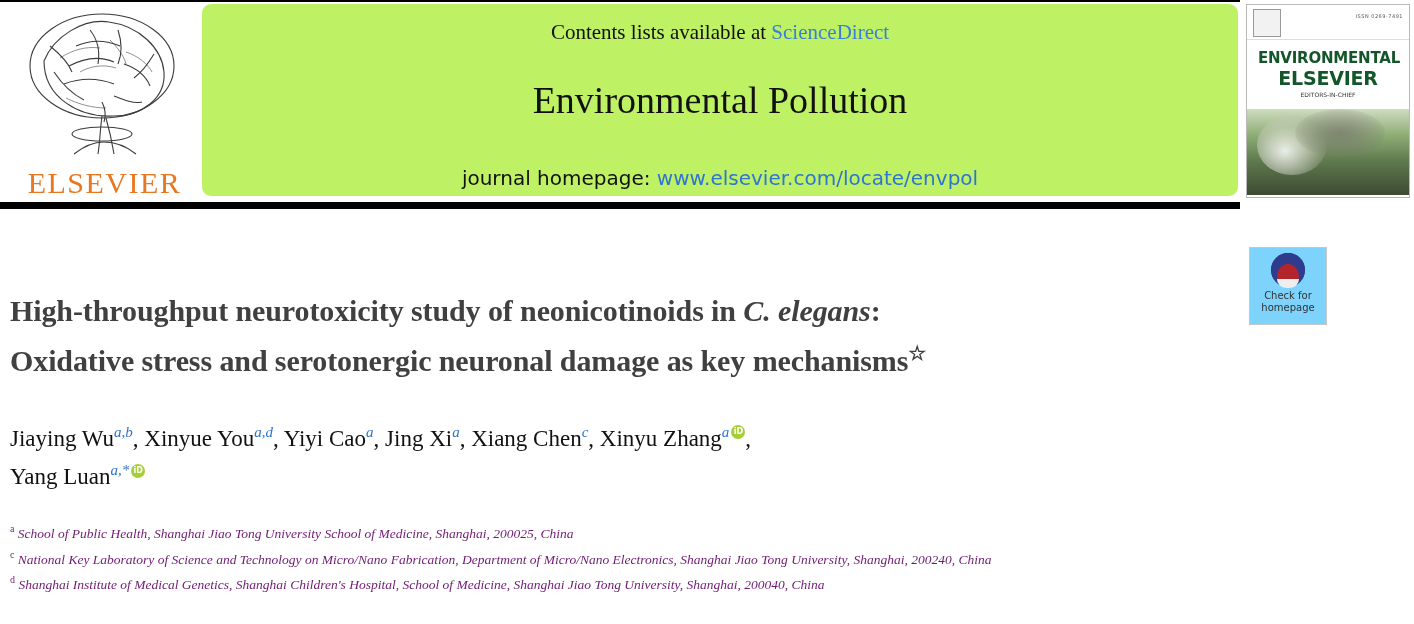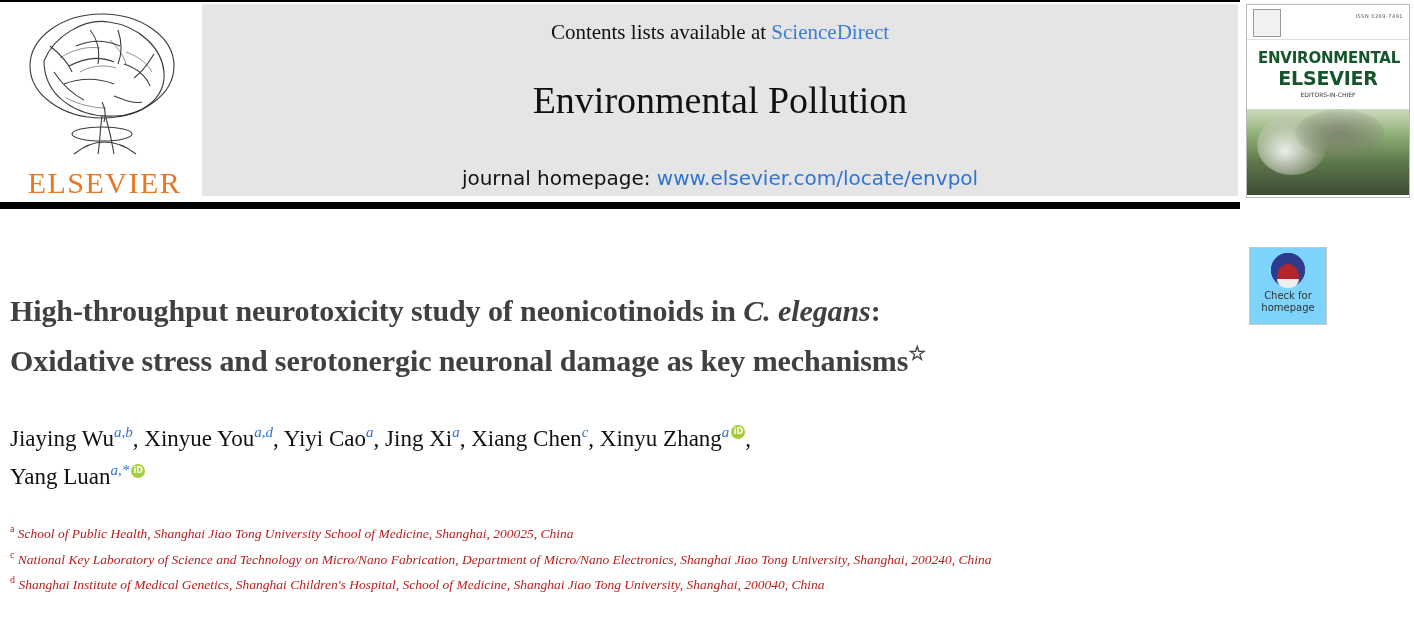--- a/index.html
+++ b/index.html
@@ -55,21 +55,22 @@
     letter-spacing: 1.5px;
     color: #E87722;
     font-weight: 400;
   }
   .journal-band {
     position: absolute;
     left: 202px;
     top: 4px;
     width: 1036px;
     height: 192px;
-    background: #e5e5e5;
+    background: #bef264;
+    border-radius: 9px;
   }
   .contents-line {
     position: absolute;
     left: 0;
     top: 16px;
     width: 1036px;
     text-align: center;
     font-size: 21px;
     color: #111;
   }
@@ -304,21 +305,21 @@
     font-size: 8px;
     font-weight: bold;
     color: #ffffff;
   }
 
   .affiliations {
     margin-top: 26px;
     font-size: 13.5px;
     line-height: 19px;
     font-style: italic;
-    color: #b91c1c;
+    color: #701a75;
   }
   .affiliations div { margin-bottom: 2px; }
   .aff-sup {
     font-style: normal;
     font-size: 10px;
     vertical-align: super;
   }
 </style>
 </head>
 <body>

